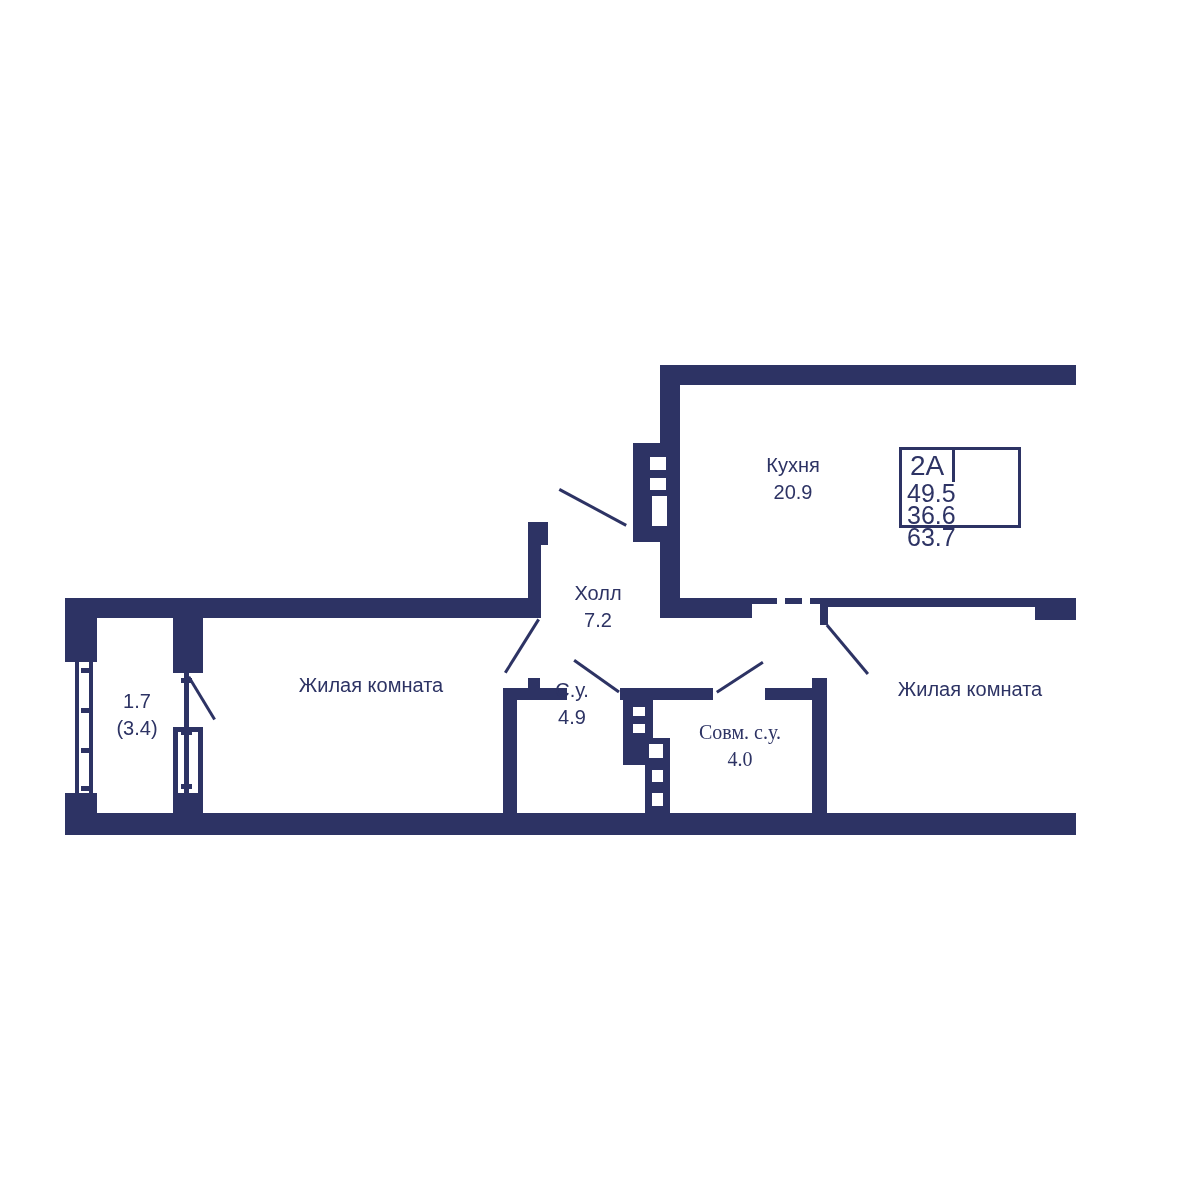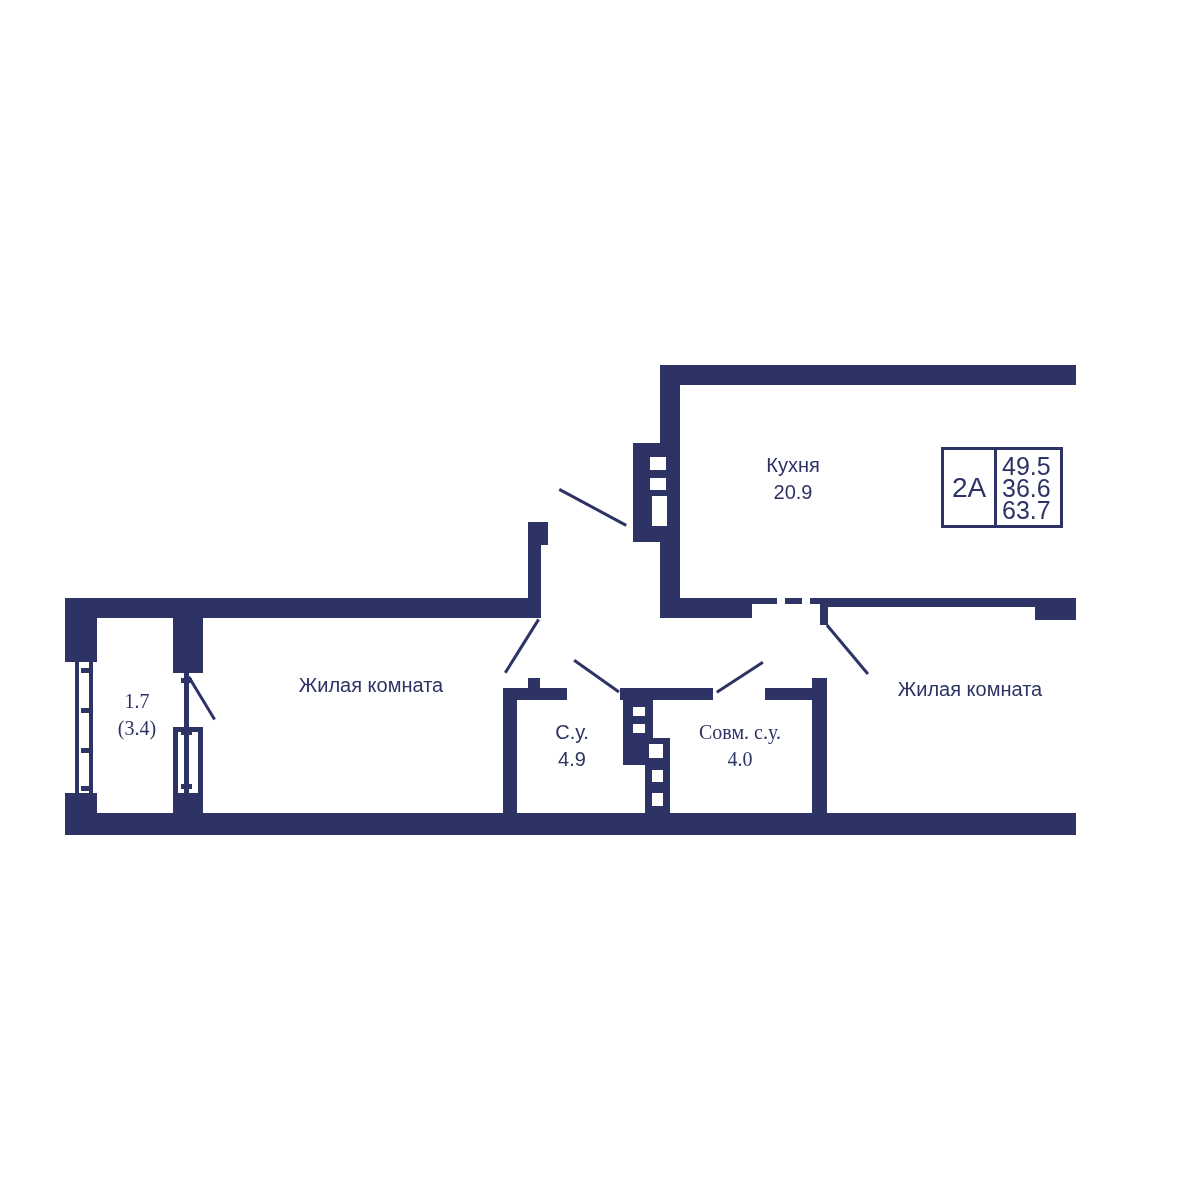--- a/index.html
+++ b/index.html
@@ -4,21 +4,21 @@
 <style>
   :root { --wall:#2d3364; }
   html,body { margin:0; padding:0; }
   body { width:1200px; height:1200px; background:#ffffff; font-family:"Liberation Sans", sans-serif; }
   .plan { position:relative; width:1076px; height:1200px; overflow:hidden; }
   .w { position:absolute; background:var(--wall); }          
   .h { position:absolute; background:#ffffff; }              
   .d { position:absolute; height:3px; background:var(--wall); transform-origin:0 0; } 
   .dash { position:absolute; height:6px; background:var(--wall); }
   .label { position:absolute; color:var(--wall); font-size:20px; line-height:27px; font-weight:500; text-align:center; white-space:nowrap; }
-  .infobox { position:absolute; left:941px; top:447px; width:122px; height:81px; border:3px solid var(--wall); display:flex; box-sizing:border-box; color:var(--wall); }
+  .infobox { position:absolute; left:899px; top:447px; width:122px; height:81px; border:3px solid var(--wall); display:flex; box-sizing:border-box; color:var(--wall);flex-direction:column; }
   .infobox .cell-type { width:50px; border-right:3px solid var(--wall); display:flex; align-items:center; justify-content:center; font-size:28px; font-weight:500; }
   .infobox .cell-areas { flex:1; display:flex; flex-direction:column; justify-content:center; padding-left:5px; font-size:25px; line-height:22px; font-weight:500; }
 </style>
 </head>
 <body style="background: rgb(255, 255, 255);">
 
 <div class="plan">
 
   <div class="w" style="left:65px; top:598px; width:476px; height:20px;"></div>
   <div class="w" style="left:65px; top:598px; width:32px; height:64px;"></div>
@@ -99,40 +99,44 @@
   <div class="d" style="left:575px; top:659px; width:55px; transform:rotate(35.4deg);"></div>
   <div class="d" style="left:716px; top:691px; width:55px; transform:rotate(-33.1deg);"></div>
   <div class="d" style="left:828px; top:624px; width:64px; transform:rotate(50.1deg);"></div>
   <div class="d" style="left:190px; top:676px; width:50px; transform:rotate(58.8deg);"></div>
 
   <div class="label" style="left:713px; top:452px; width:160px;">
     <div>Кухня</div>
     <div>20.9</div>
   </div>
 
+  <div class="label" style="left:518px; top:580px; width:160px;">
+    <div>Холл</div>
+    <div>7.2</div>
+  </div>
 
   <div class="label" style="left:251px; top:672px; width:240px;">
     <div>Жилая комната</div>
   </div>
 
   <div class="label" style="left:850px; top:676px; width:240px;">
     <div>Жилая комната</div>
   </div>
 
-  <div class="label" style="left:512px; top:719px; width:120px;">
+  <div class="label" style="left:512px; top:677px; width:120px;">
     <div>С.у.</div>
     <div>4.9</div>
   </div>
 
   <div class="label" style="left:660px; top:719px; width:160px;font-family:Liberation Serif, serif;">
     <div>Совм. с.у.</div>
     <div>4.0</div>
   </div>
 
-  <div class="label" style="left:87px; top:688px; width:100px;font-family:Liberation Serif, serif;">
+  <div class="label" style="left:87px; top:688px; width:100px;">
     <div>1.7</div>
     <div>(3.4)</div>
   </div>
 
   <div class="infobox">
     <div class="cell-type">2А</div>
     <div class="cell-areas">
       <div>49.5</div>
       <div>36.6</div>
       <div>63.7</div>

